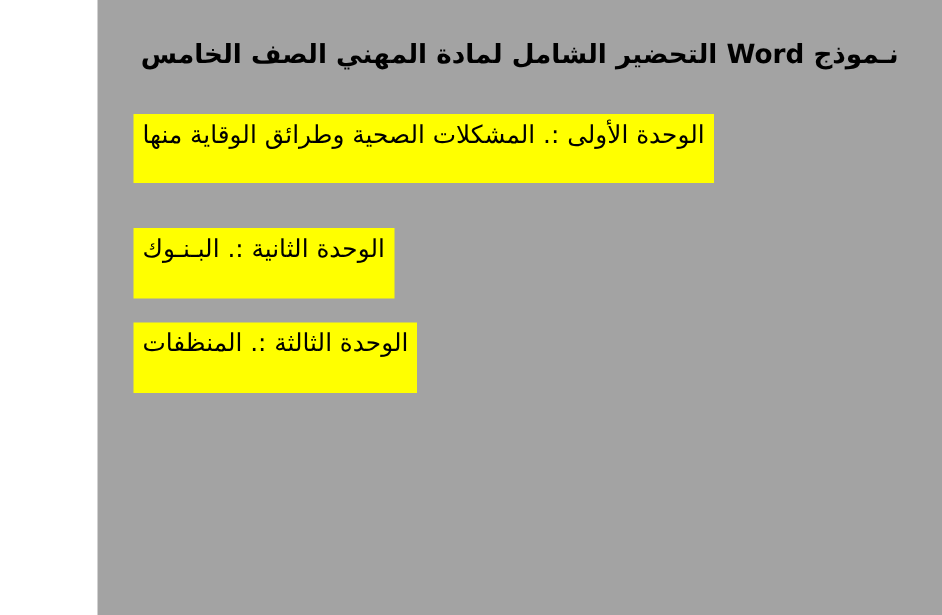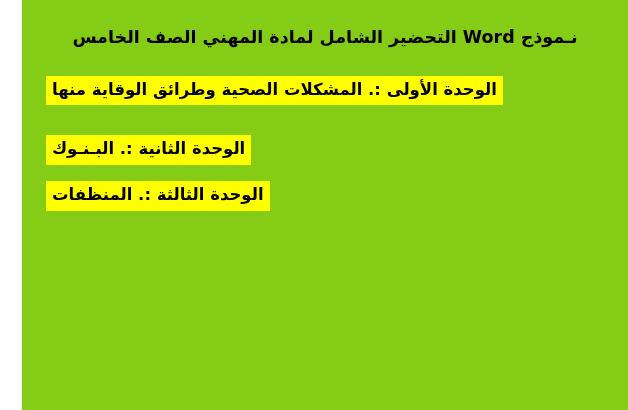--- a/index.html
+++ b/index.html
@@ -8,23 +8,23 @@
   }
   body {
     width: 628px;
     height: 410px;
     background: #ffffff;
     font-family: "DejaVu Sans", "Liberation Sans", sans-serif;
     overflow: hidden;
   }
   .page {
     position: relative;
-    width: 606px;
+    width: 563px;
     height: 410px;
-    background: #84cc16;
+    background: #a3a3a3;
     box-sizing: border-box;
   }
   .title-block {
     padding-top: 26px;
     text-align: center;
   }
   .doc-title {
     font-size: 17.5px;
     font-weight: bold;
     color: #000000;
@@ -49,23 +49,23 @@
   }
   .unit-row {
     display: flex;
     justify-content: flex-end;
     margin-bottom: 26px;
   }
   .unit-line {
     background: #ffff00;
     color: #000000;
     font-size: 16.5px;
-    font-weight: bold;
+    font-weight: normal;
     line-height: 1.5;
-    padding: 2px 6px 3px 6px;
+    padding: 2px 6px 20px 6px;
     white-space: nowrap;
     direction: rtl;
     unicode-bidi: isolate;
   }
   .row-1 { margin-bottom: 30px; }
   .row-2 { margin-bottom: 16px; }
   .row-3 { margin-bottom: 41px; }
 </style>
 </head>
 <body>

